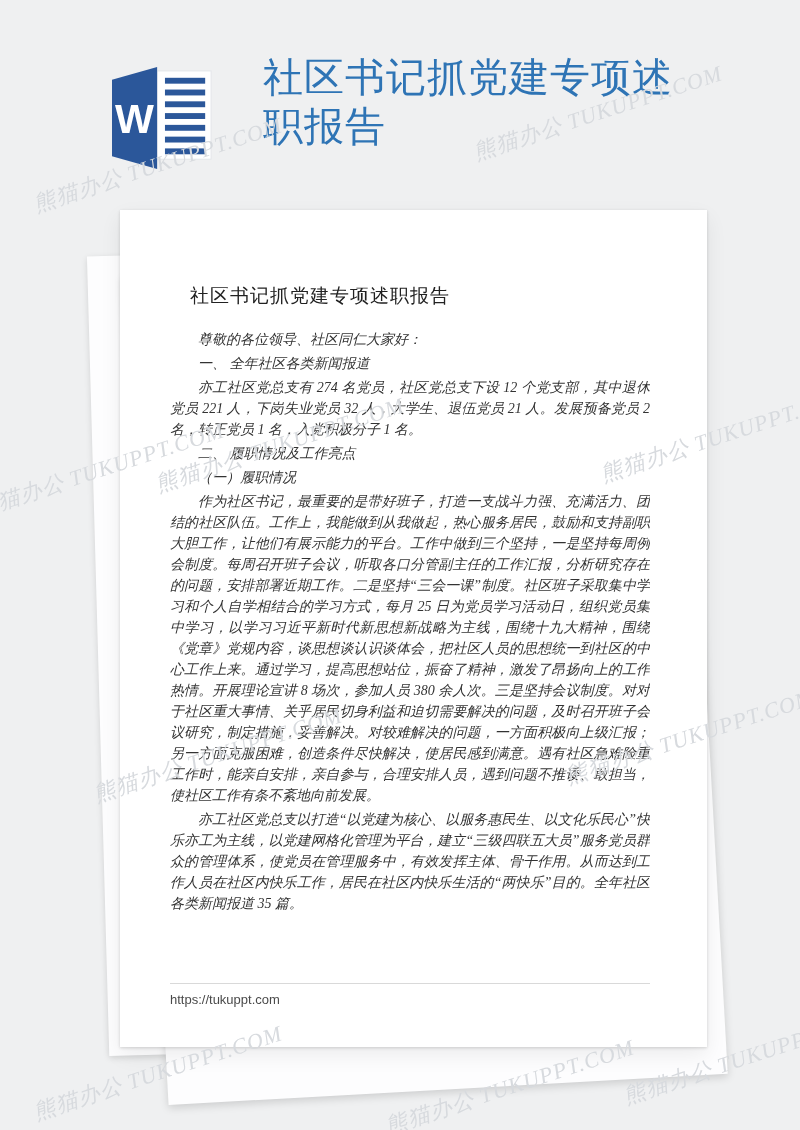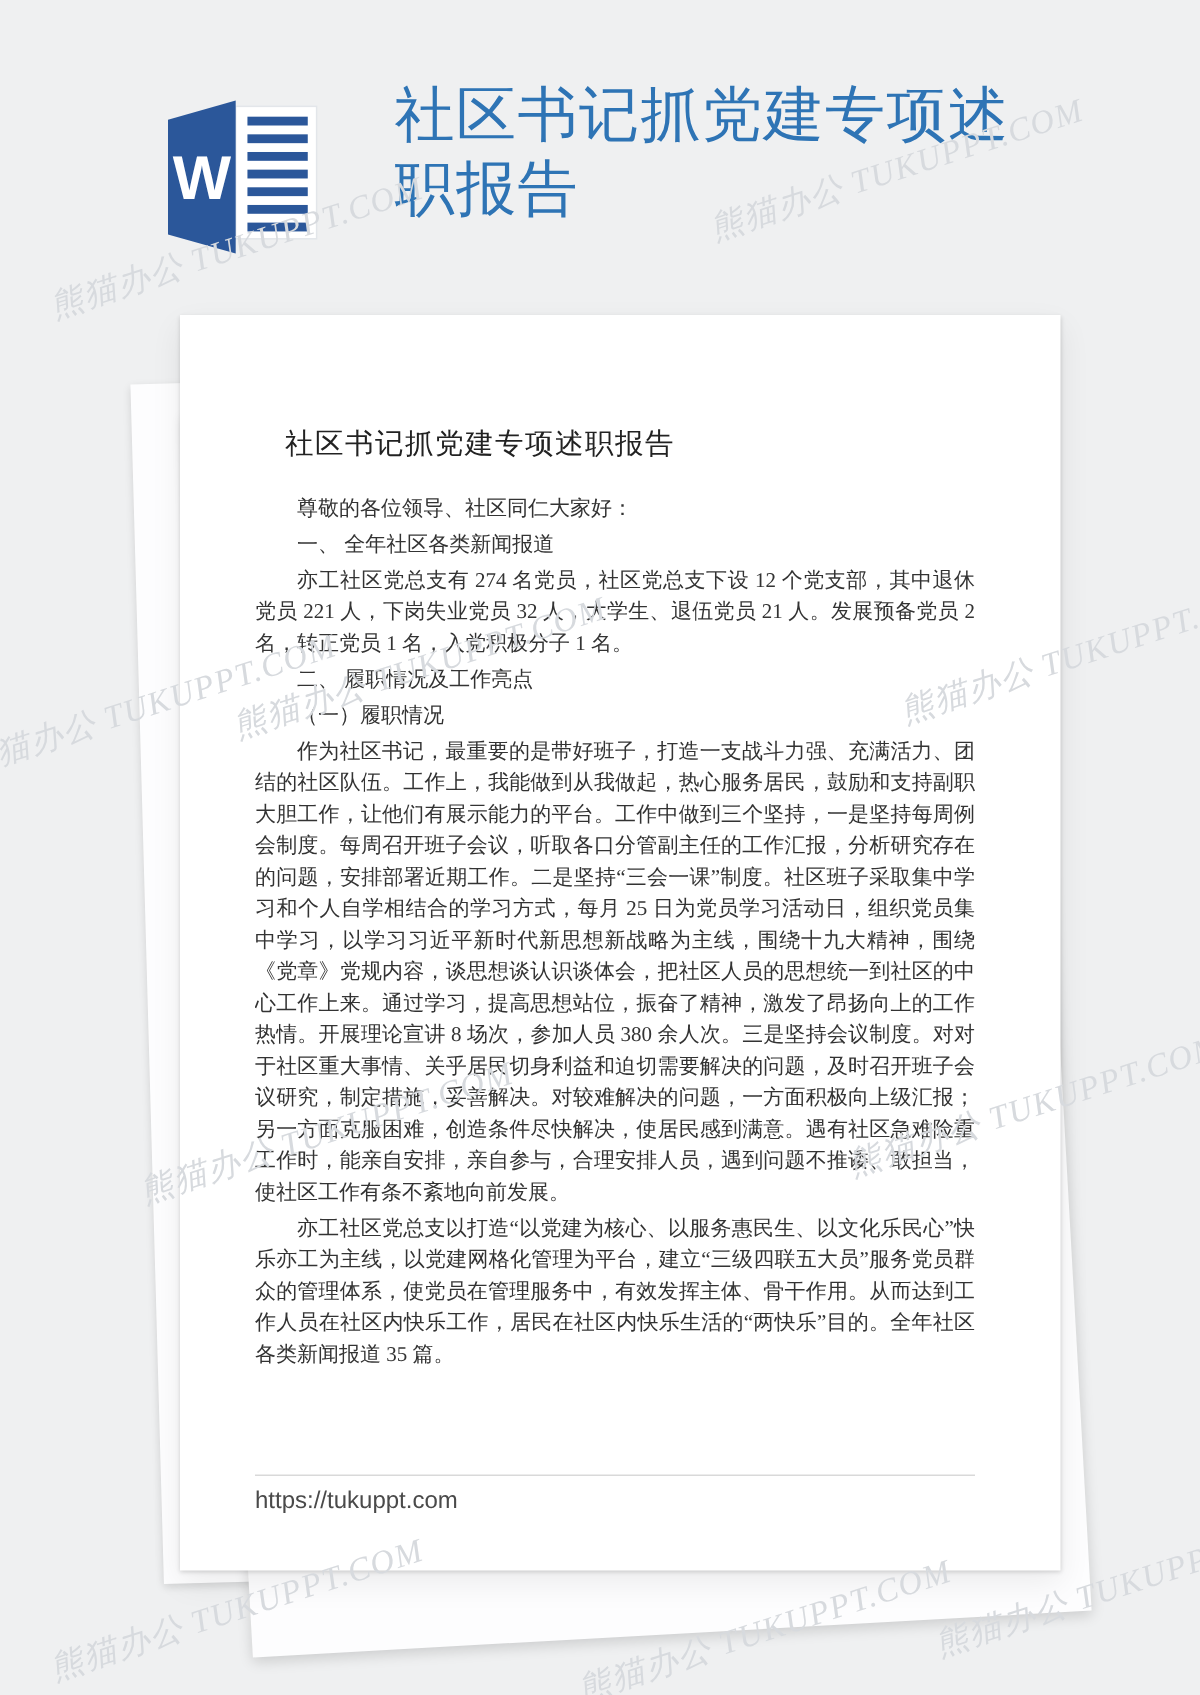--- a/index.html
+++ b/index.html
@@ -77,30 +77,31 @@
     font-weight:400;
   }
   .doc-body { height:672px; overflow:hidden; }
   .doc-para {
     font-size:14px;
     line-height:21px;
     text-indent:2em;
     text-align:justify;
     margin-bottom:3px;
     color:#333;
+    font-style:italic;
   }
   .doc-footer {
     position:absolute; left:50px; right:57px; top:773px;
   }
   .footer-rule { border-top:1px solid #d9d9d9; }
   .footer-url {
     display:inline-block;
     margin-top:8px;
     font-family:"Liberation Sans", sans-serif;
-    font-size:16px;
+    font-size:13px;
     color:#4a4a4a;
     text-decoration:none;
   }
 </style>
 </head>
 <body>
 
 <div class="canvas">
 
   <span class="wm" style="left:28px;  top:150px;">熊猫办公 TUKUPPT.COM</span>

